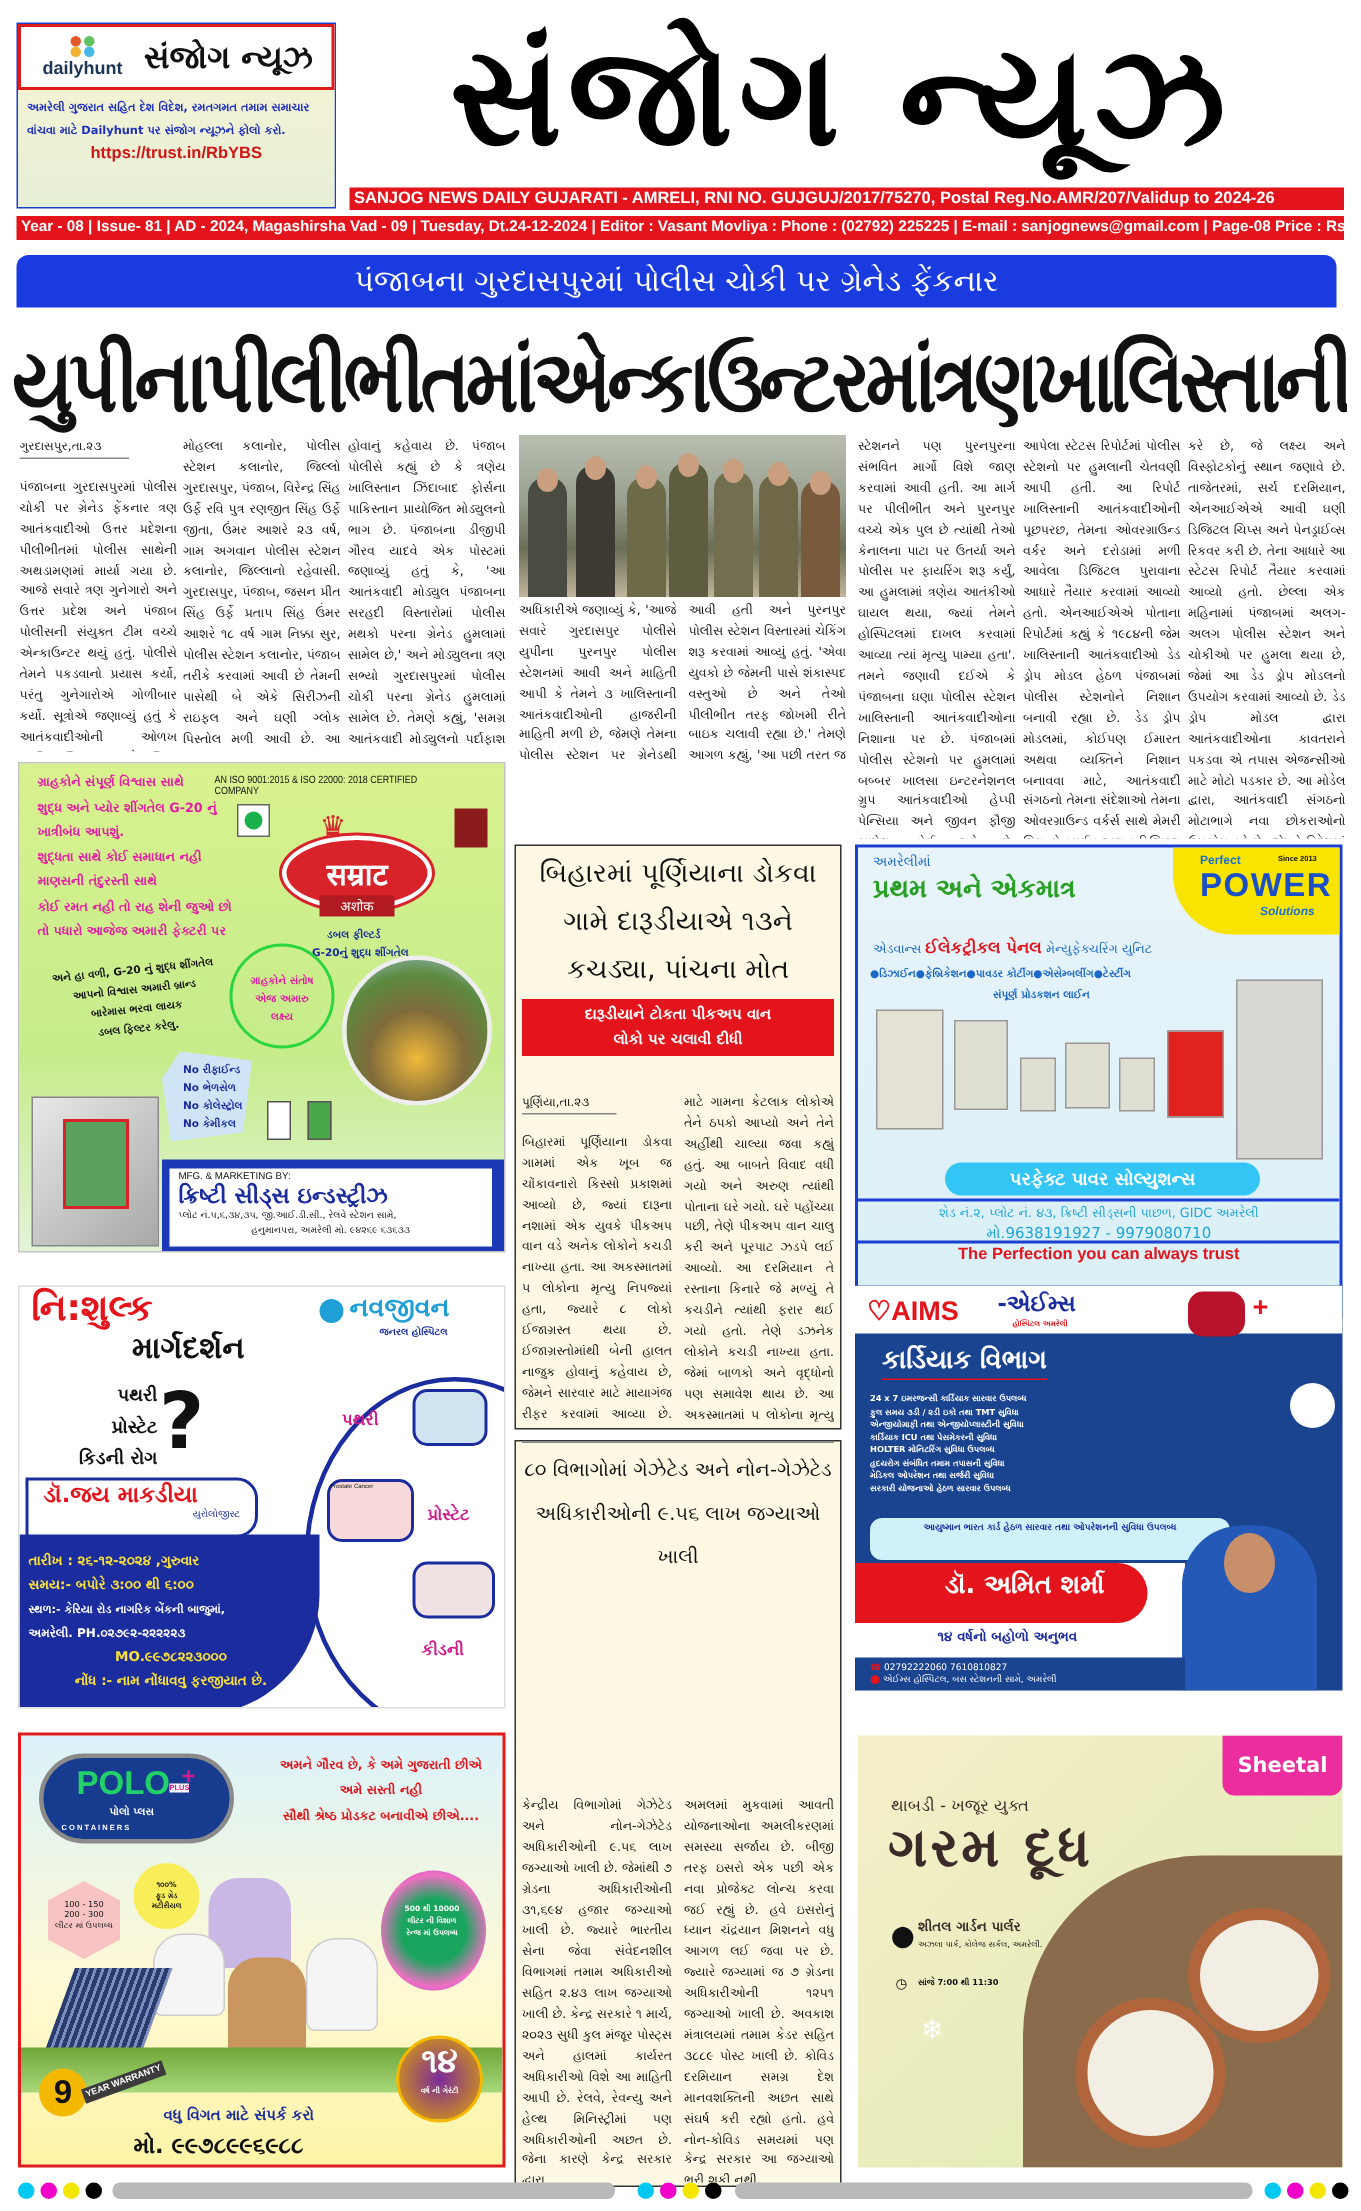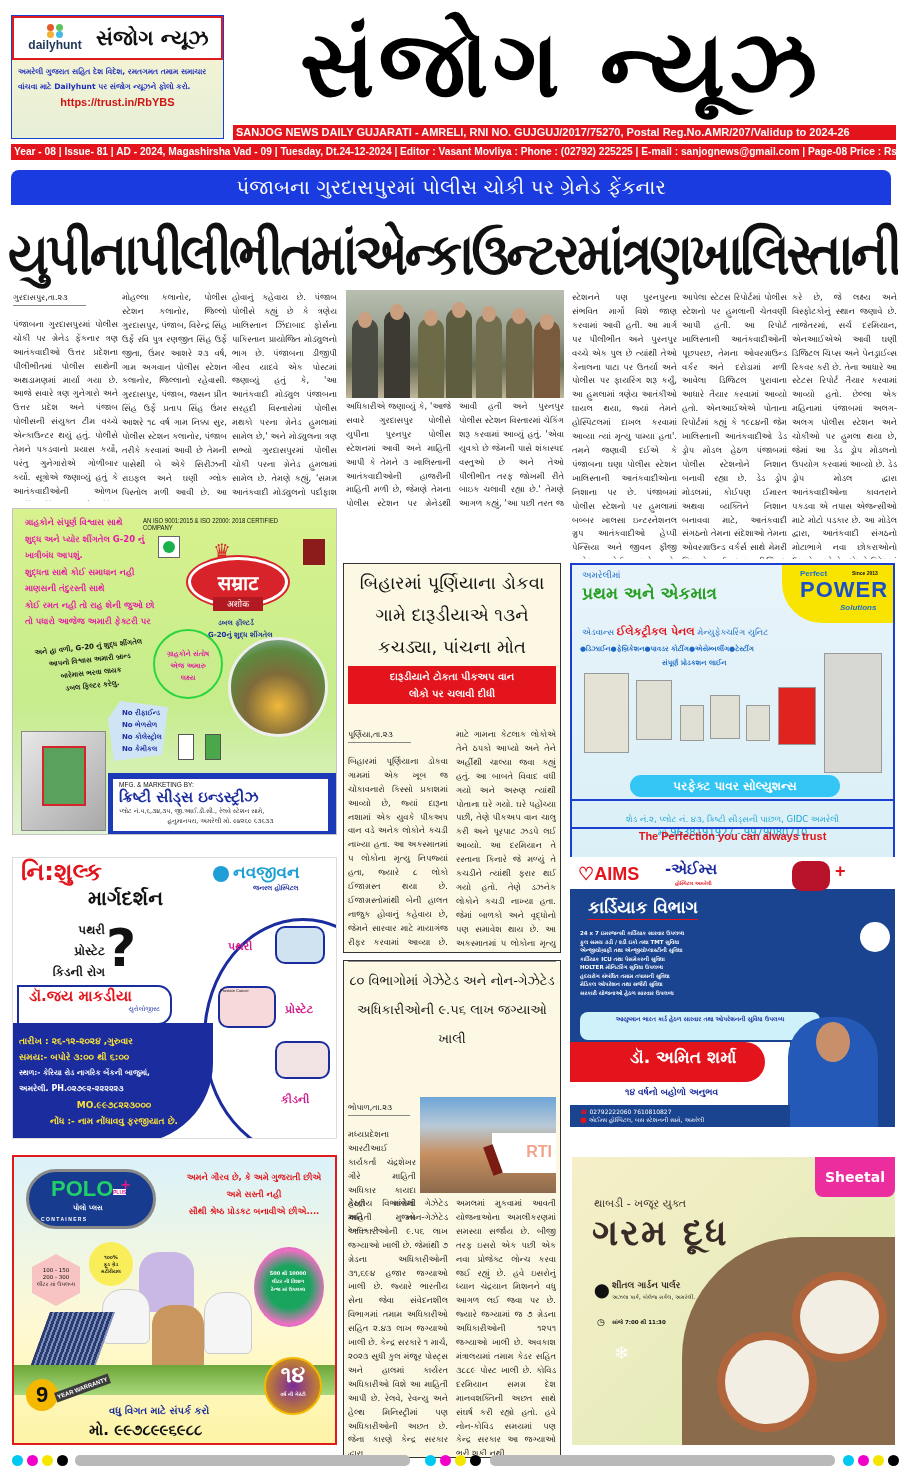--- a/index.html
+++ b/index.html
@@ -187,21 +187,21 @@
   <div style="position:absolute;left:8px;top:80px;font:bold 7px 'DejaVu Sans',sans-serif;color:#1b68c8;white-space:nowrap">●ડિઝાઈન●ફેબ્રિકેશન●પાવડર કોટીંગ●એસેમ્બલીંગ●ટેસ્ટીંગ</div>
   <div style="position:absolute;left:90px;top:94px;font:bold 7px 'DejaVu Sans',sans-serif;color:#1b68c8">સંપૂર્ણ પ્રોડકશન લાઈન</div>
   <div style="position:absolute;left:12px;top:108px;width:45px;height:80px;background:#e3e2d4;border:1px solid #999"></div>
   <div style="position:absolute;left:64px;top:115px;width:36px;height:60px;background:#e0dfd4;border:1px solid #999"></div>
   <div style="position:absolute;left:108px;top:140px;width:24px;height:36px;background:#e0dfd4;border:1px solid #999"></div>
   <div style="position:absolute;left:138px;top:130px;width:30px;height:44px;background:#e0dfd4;border:1px solid #999"></div>
   <div style="position:absolute;left:174px;top:140px;width:24px;height:36px;background:#e0dfd4;border:1px solid #999"></div>
   <div style="position:absolute;left:206px;top:122px;width:38px;height:58px;background:#e0231f;border:1px solid #999"></div>
   <div style="position:absolute;left:252px;top:88px;width:58px;height:120px;background:#d7d7d4;border:1px solid #999"></div>
   <div style="position:absolute;left:58px;top:210px;width:210px;height:22px;border-radius:11px;background:#33c6f4;color:#fff;text-align:center;font:bold 12px 'DejaVu Sans',sans-serif;line-height:22px">પરફેક્ટ પાવર સોલ્યુશન્સ</div>
-  <div style="position:absolute;left:0;top:234px;width:321px;border-top:2px solid #1b3fd0;text-align:center;font:8.5px 'DejaVu Sans',sans-serif;color:#1ca5d8;line-height:13px;padding-top:12px">
+  <div style="position:absolute;left:0;top:234px;width:321px;border-top:2px solid #1b3fd0;text-align:center;font:8.5px 'DejaVu Sans',sans-serif;color:#1ca5d8;line-height:13px;padding-top:2px">
     <div>શેડ નં.૨, પ્લોટ નં. ૪૩, ક્રિષ્ટી સીડ્સની પાછળ, GIDC અમરેલી</div>
     <div style="font-size:10px">મો.9638191927 - 9979080710</div>
   </div>
   <div style="position:absolute;left:0;top:262px;width:321px;border-top:2px solid #1b3fd0;text-align:center;font:bold 11px 'Liberation Sans',sans-serif;color:#e3141b;line-height:14px">The Perfection you can always trust</div>
 </div>
 
 <div id="ad-navjivan" class="ad">
   <div style="position:absolute;left:8px;top:0;font:bold 24px 'DejaVu Sans',sans-serif;color:#e3141b">નિ:શુલ્ક</div>
   <div style="position:absolute;left:75px;top:28px;font:bold 20px 'DejaVu Sans',sans-serif">માર્ગદર્શન</div>
   <div style="position:absolute;left:200px;top:8px;width:16px;height:16px;border-radius:50%;background:#1e9fd6"></div>
@@ -271,28 +271,20 @@
     <span>એઈમ્સ હોસ્પિટલ, બસ સ્ટેશનની સામે, અમરેલી</span>
   </div>
 </div>
 
 <div id="ad-rti" class="ad">
   <div style="border-top:1px solid #888;margin:0 4px"></div>
   <div style="text-align:center;font:14px 'DejaVu Sans',sans-serif;line-height:29px;margin-top:4px">
     <div style="font-size:13px">૮૦ વિભાગોમાં ગેઝેટેડ અને નોન-ગેઝેટેડ</div>
     <div style="font-size:13px">અધિકારીઓની ૯.૫૬ લાખ જગ્યાઓ ખાલી</div>
   </div>
-  <div class="col" style="position:absolute;left:4px;top:140px;width:68px;height:130px">
-    <div class="dateline">ભોપાળ,તા.૨૩</div>
-    <div>મધ્યપ્રદેશના આરટીઆઈ કાર્યકર્તા ચંદ્રશેખર ગૌરે માહિતી અધિકાર કાયદા હેઠળ માંગેલી માહિતી મુજબ દેશના ૮૦</div>
-  </div>
-  <div style="position:absolute;left:76px;top:136px;width:136px;height:96px;background:linear-gradient(180deg,#6ea5d8 0%,#b8c9d6 30%,#c78f60 60%,#8c6a4c 100%)">
-    <div style="position:absolute;left:72px;top:36px;width:64px;height:40px;background:#fff;color:#f2a48a;font:bold 16px 'Liberation Sans',sans-serif;text-align:right;padding:10px 4px 0 0">RTI</div>
-    <div style="position:absolute;left:68px;top:48px;width:10px;height:30px;background:#7a1c14;transform:rotate(-20deg)"></div>
-  </div>
   <div class="col" style="position:absolute;left:4px;top:236px;width:100px;height:258px">કેન્દ્રીય વિભાગોમાં ગેઝેટેડ અને નોન-ગેઝેટેડ અધિકારીઓની ૯.૫૬ લાખ જગ્યાઓ ખાલી છે. જેમાંથી ૭ ગ્રેડના અધિકારીઓની ૩૧,૬૯૪ હજાર જગ્યાઓ ખાલી છે. જ્યારે ભારતીય સેના જેવા સંવેદનશીલ વિભાગમાં તમામ અધિકારીઓ સહિત ૨.૪૩ લાખ જગ્યાઓ ખાલી છે. કેન્દ્ર સરકારે ૧ માર્ચ, ૨૦૨૩ સુધી કુલ મંજૂર પોસ્ટ્સ અને હાલમાં કાર્યરત અધિકારીઓ વિશે આ માહિતી આપી છે. રેલવે, રેવન્યુ અને હેલ્થ મિનિસ્ટ્રીમાં પણ અધિકારીઓની અછત છે. જેના કારણે કેન્દ્ર સરકાર દ્વારા</div>
   <div class="col" style="position:absolute;left:112px;top:236px;width:100px;height:258px">અમલમાં મુકવામાં આવતી યોજનાઓના અમલીકરણમાં સમસ્યા સર્જાય છે. બીજી તરફ ઇસરો એક પછી એક નવા પ્રોજેક્ટ લોન્ચ કરવા જઈ રહ્યું છે. હવે ઇસરોનું ધ્યાન ચંદ્રયાન મિશનને વધુ આગળ લઈ જવા પર છે. જ્યારે જગ્યામાં જ ૭ ગ્રેડના અધિકારીઓની ૧૨૫૧ જગ્યાઓ ખાલી છે. અવકાશ મંત્રાલયમાં તમામ કેડર સહિત ૩૮૮૯ પોસ્ટ ખાલી છે. કોવિડ દરમિયાન સમગ્ર દેશ માનવશક્તિની અછત સાથે સંઘર્ષ કરી રહ્યો હતો. હવે નોન-કોવિડ સમયમાં પણ કેન્દ્ર સરકાર આ જગ્યાઓ ભરી શકી નથી.</div>
 </div>
 
 <div id="ad-polo" class="ad">
   <div style="position:absolute;left:12px;top:12px;width:130px;height:60px;border-radius:30px;background:#173b8f;border:3px solid #8a8a8a">
     <div style="position:absolute;left:22px;top:4px;font:bold 22px 'Liberation Sans',sans-serif;color:#22d06a">POLO</div>
     <div style="position:absolute;left:92px;top:4px;font:bold 16px sans-serif;color:#d01c8b">+</div>
     <div style="position:absolute;left:84px;top:17px;font:bold 5px sans-serif;color:#d01c8b;background:#fff">PLUS</div>
     <div style="position:absolute;left:44px;top:32px;font:bold 7px 'DejaVu Sans',sans-serif;color:#fff">પોલો પ્લસ</div>

